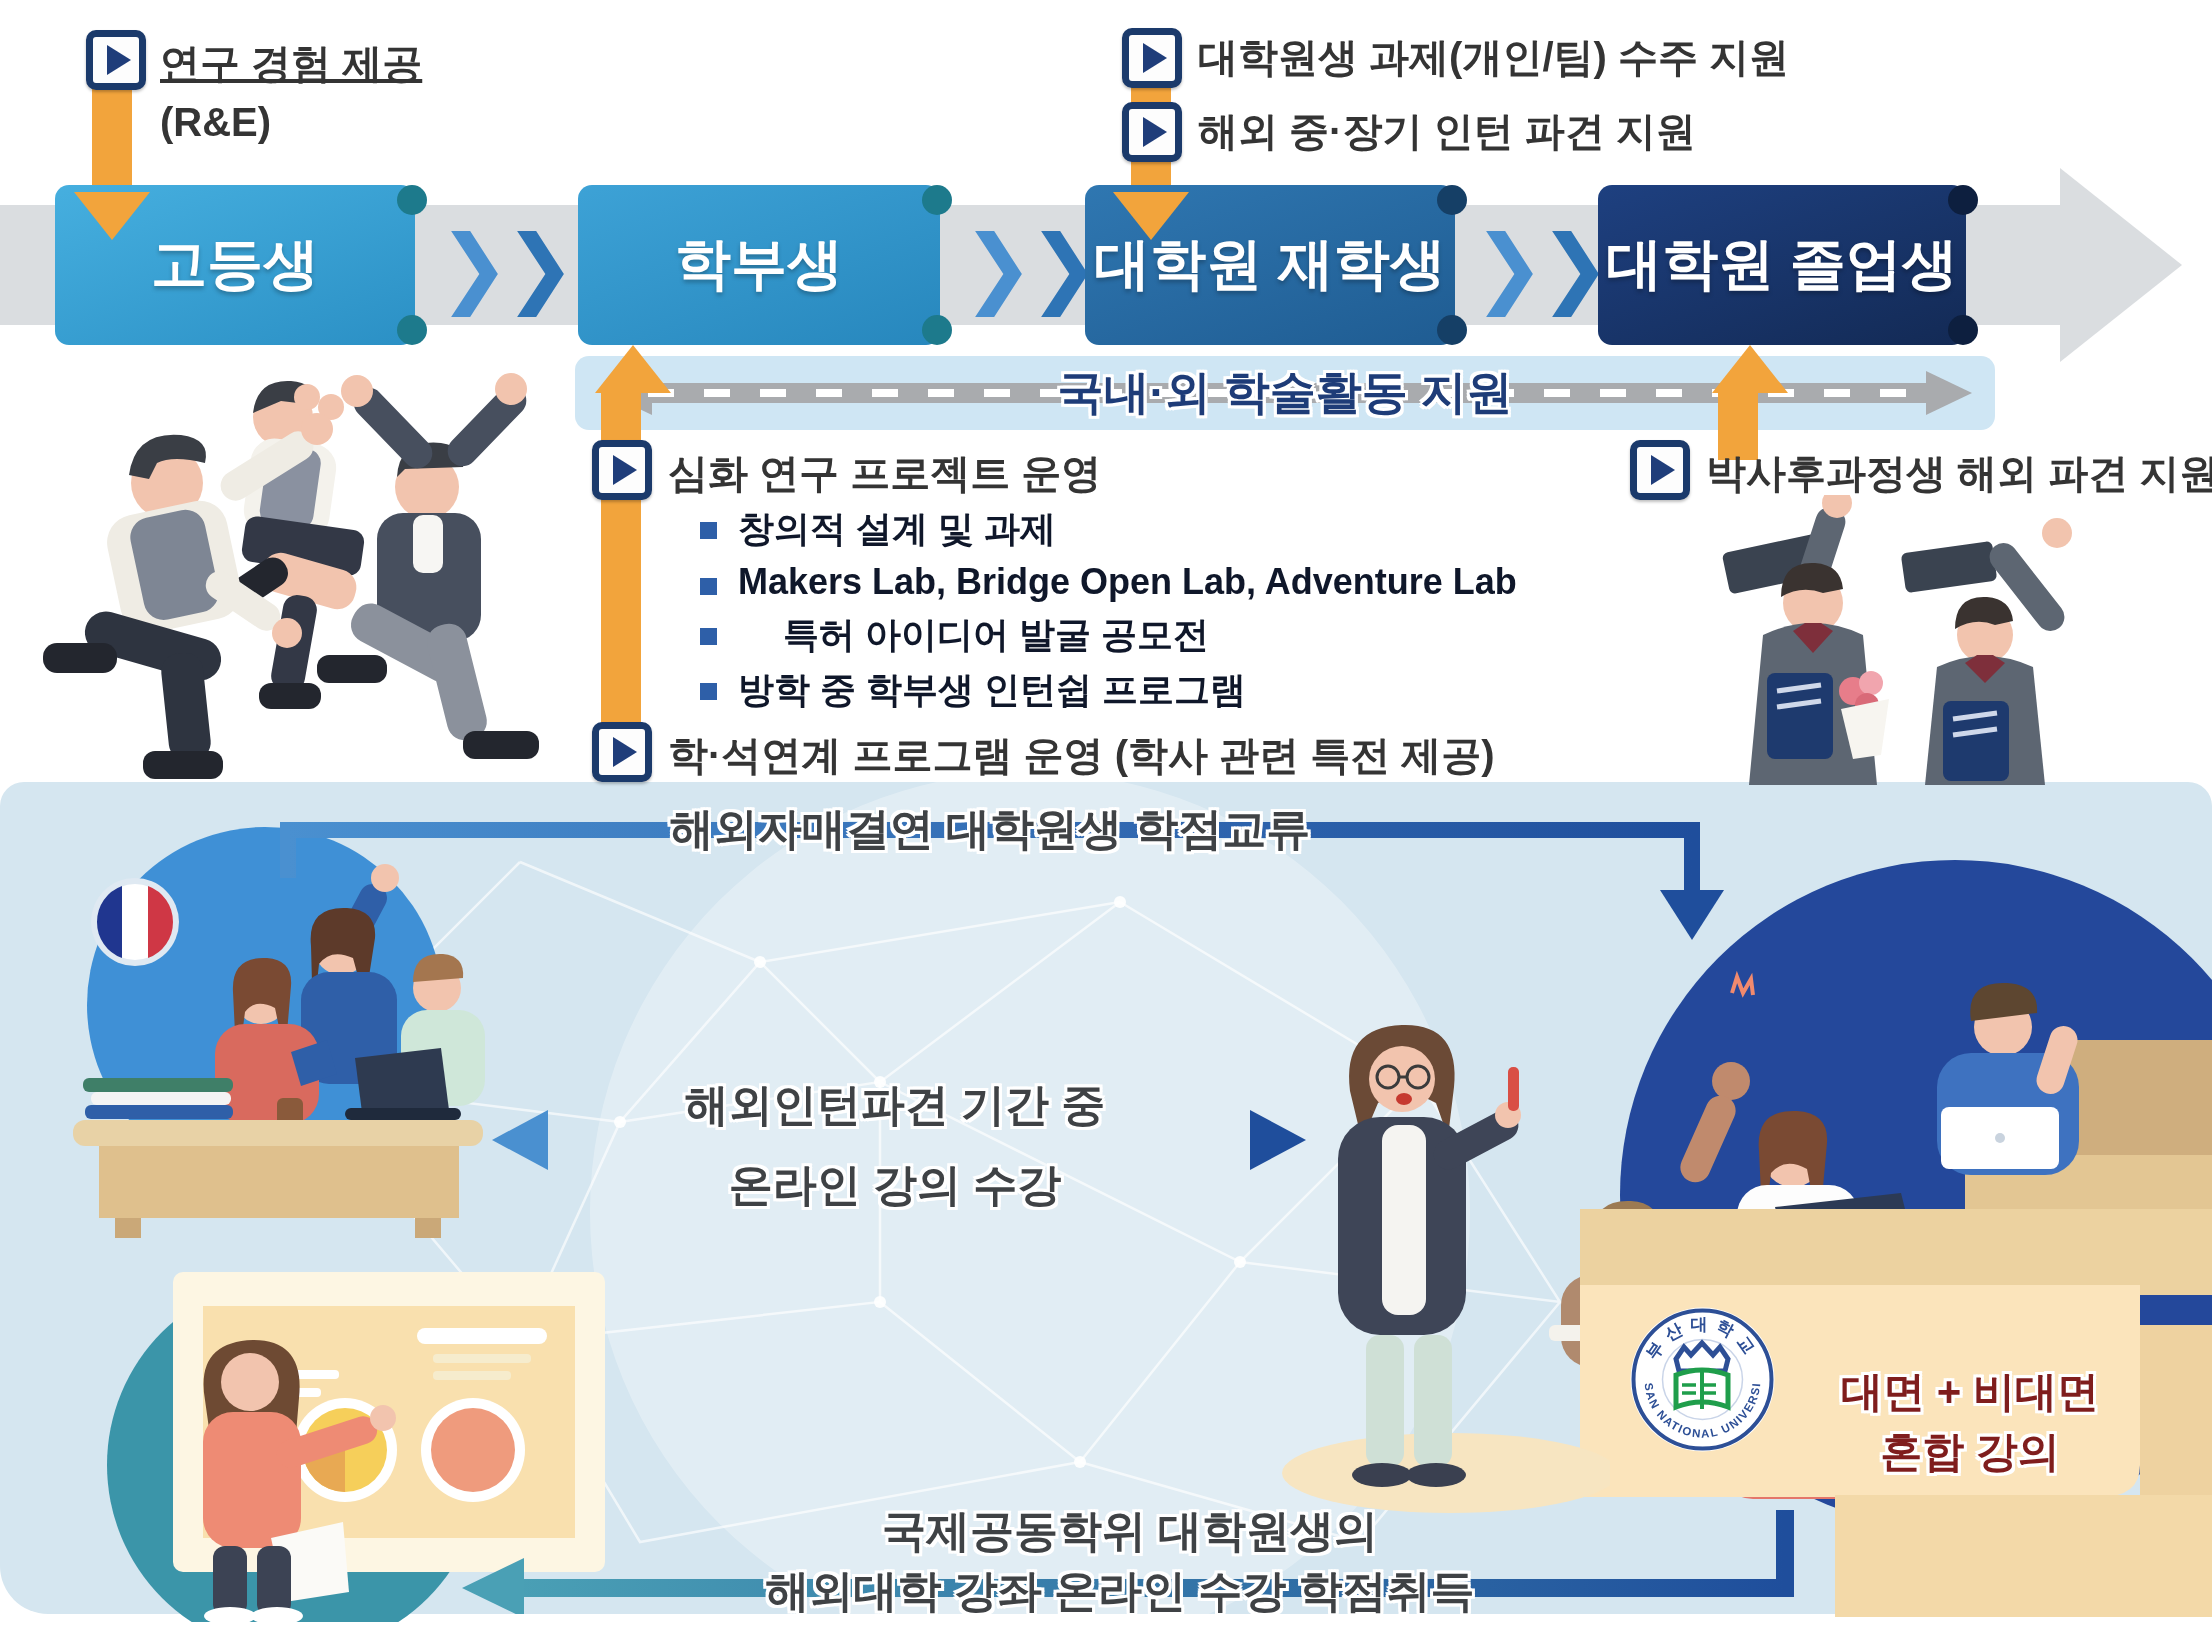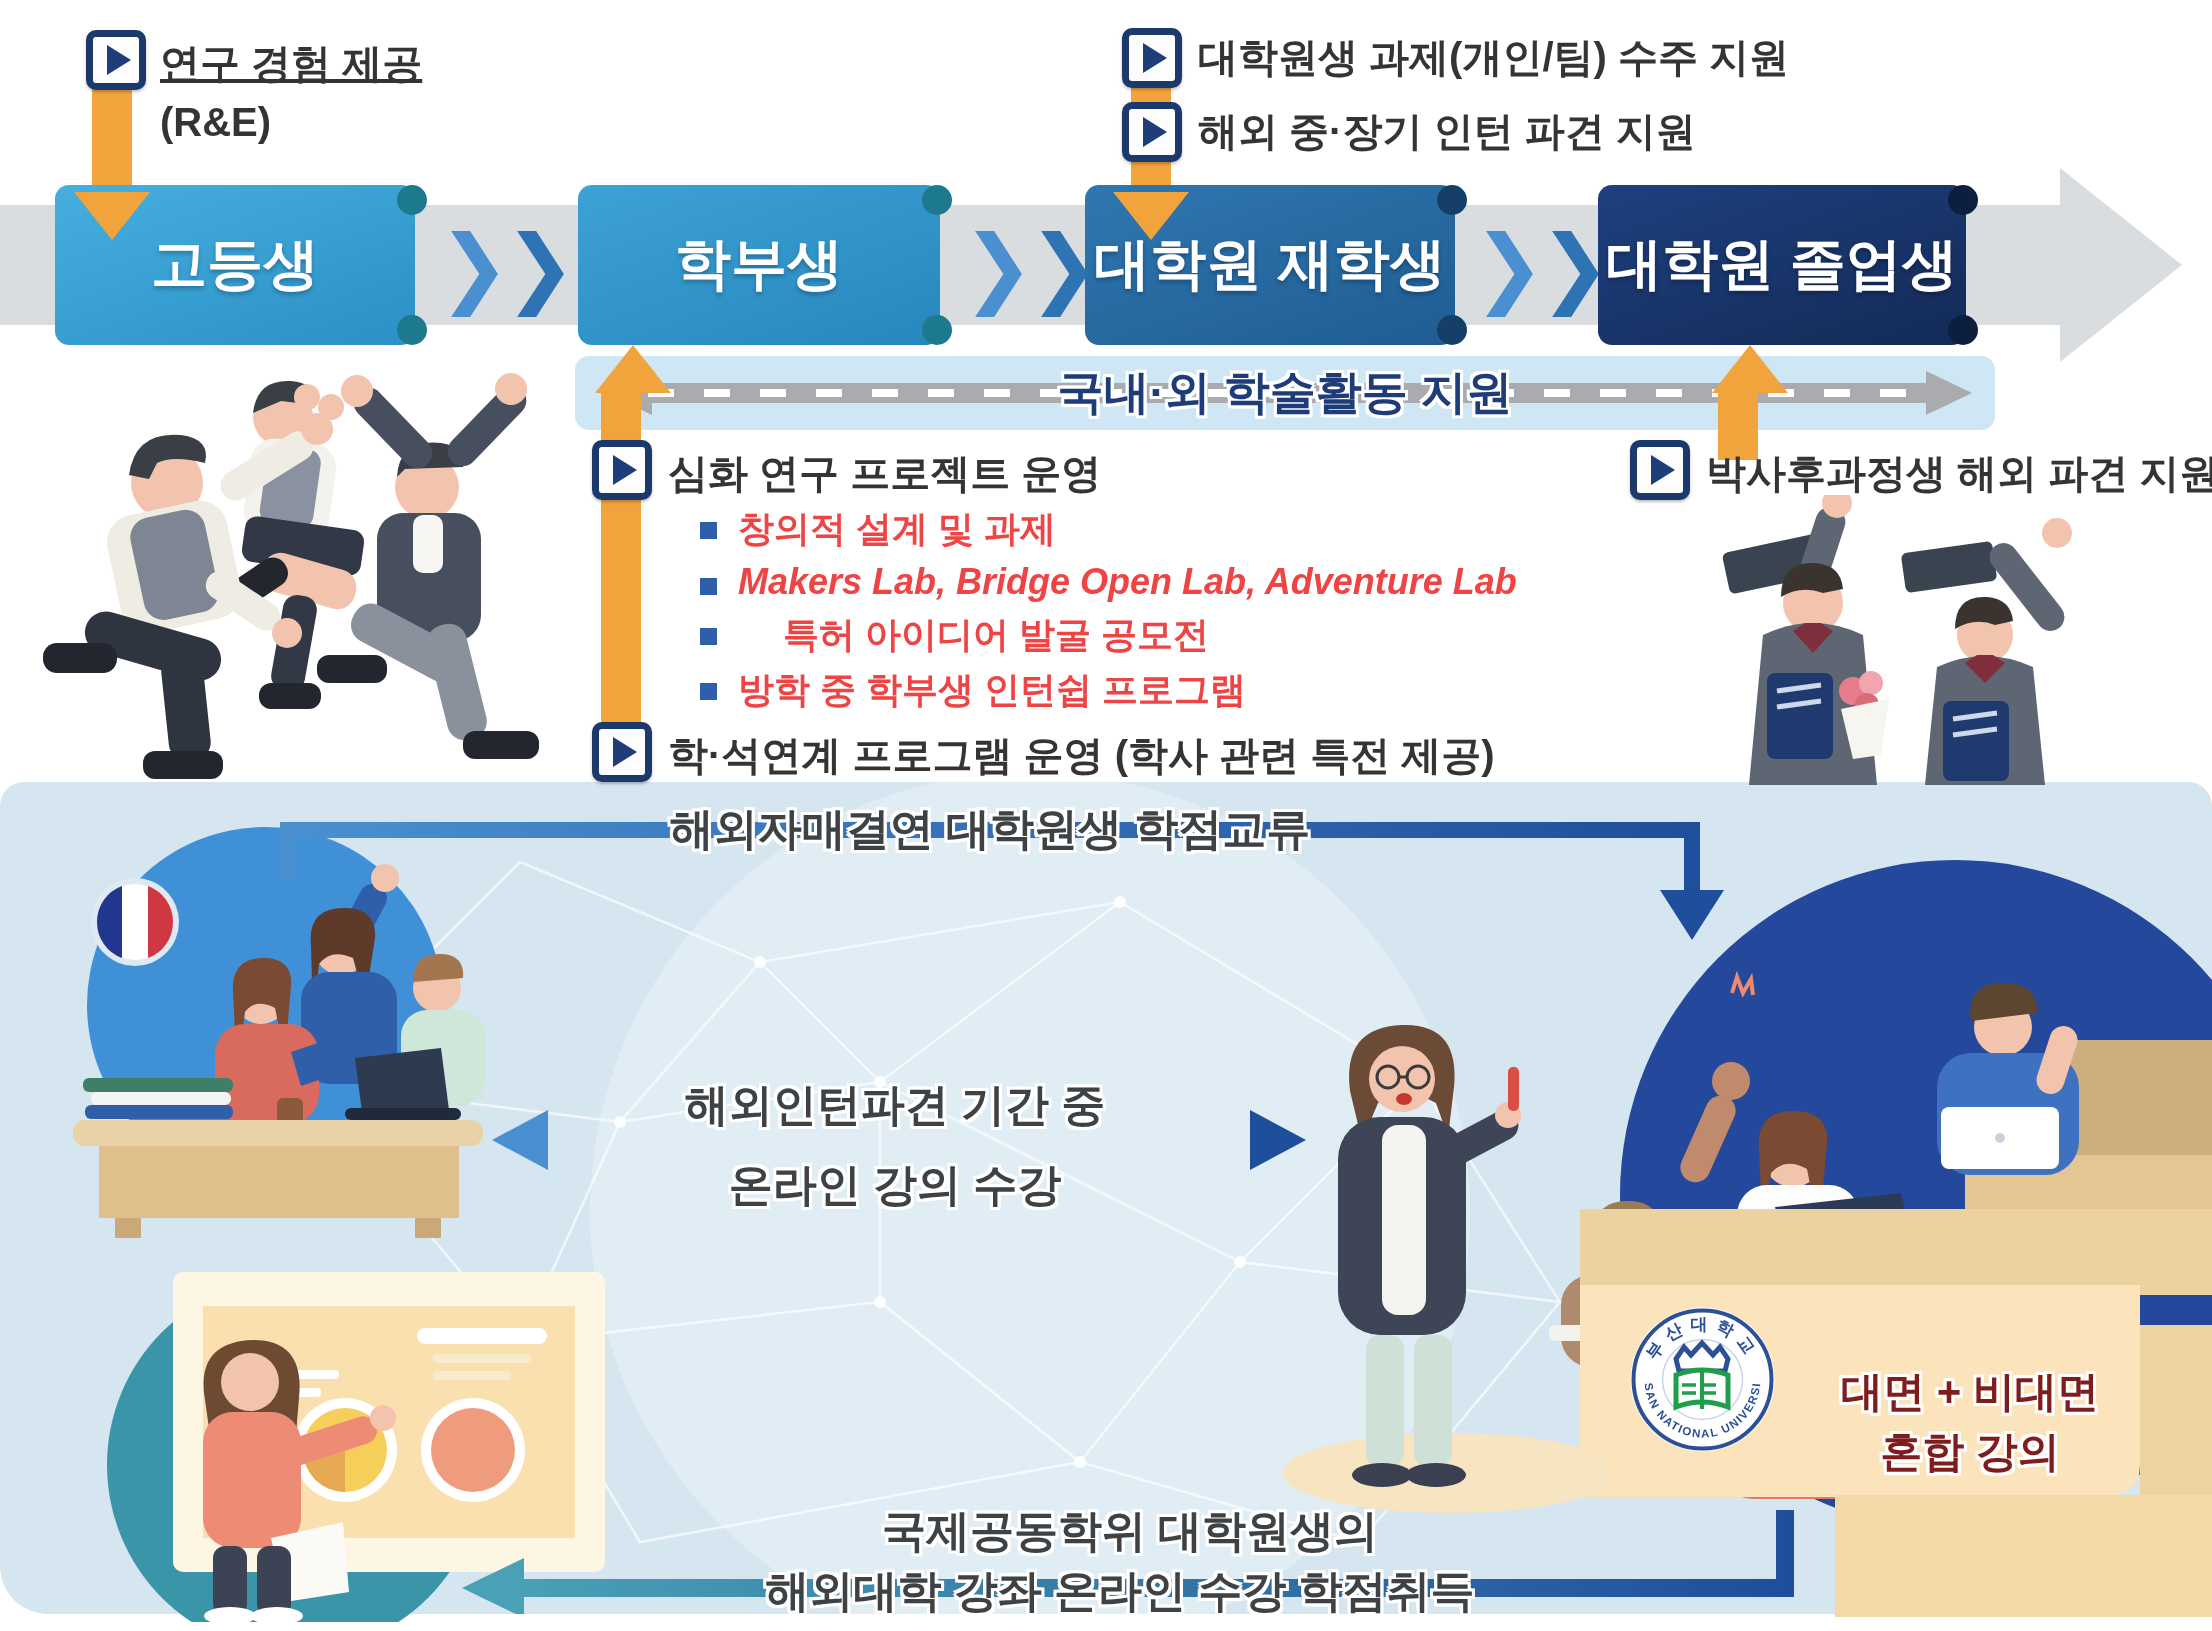--- a/index.html
+++ b/index.html
@@ -30,21 +30,21 @@
   .ohead-up{position:absolute;width:0;height:0;z-index:4;
     border-left:38px solid transparent;border-right:38px solid transparent;border-bottom:48px solid #f2a43c;}
 
   
   .badge{position:absolute;width:46px;height:46px;background:#fdfdfd;border:7px solid #1b3a6b;border-radius:10px;
          display:flex;align-items:center;justify-content:center;z-index:5;box-shadow:0 2px 3px rgba(0,0,0,.25);}
   .badge .tri{width:0;height:0;border-top:15px solid transparent;border-bottom:15px solid transparent;border-left:24px solid #1f3d7a;margin-left:6px;}
 
   .anno{position:absolute;color:#343434;font-size:40px;font-weight:bold;white-space:nowrap;z-index:5;}
   .bullet-sq{position:absolute;width:17px;height:17px;background:#2e5fa8;z-index:5;}
-  .bullet-tx{position:absolute;color:#ef4444;font-size:36px;font-weight:bold;white-space:nowrap;z-index:5;}
+  .bullet-tx{position:absolute;color:#0f172a;font-size:36px;font-weight:bold;white-space:nowrap;z-index:5;}
 
   
   .actband{position:absolute;left:575px;top:356px;width:1420px;height:74px;background:#cfe6f4;border-radius:14px;z-index:1;}
   .dash-bar{position:absolute;left:648px;top:383px;width:1280px;height:20px;background:#a9abae;z-index:1;}
   .dash-white{position:absolute;left:648px;top:389px;width:1280px;height:8px;z-index:1;
     background:repeating-linear-gradient(90deg,#fff 0 26px,transparent 26px 56px);}
   .dash-tl{position:absolute;left:606px;top:371px;width:0;height:0;z-index:1;
     border-top:22px solid transparent;border-bottom:22px solid transparent;border-right:46px solid #a9abae;}
   .dash-tr{position:absolute;left:1926px;top:371px;width:0;height:0;z-index:1;
     border-top:22px solid transparent;border-bottom:22px solid transparent;border-left:46px solid #a9abae;}
@@ -126,21 +126,21 @@
   <div class="ohead-up" style="left:595px;top:345px;"></div>
   <div class="oshaft" style="left:601px;top:390px;width:40px;height:385px;"></div>
 
   <div class="badge" style="left:592px;top:440px;">
       <div class="tri"></div>
     </div>
   <div class="anno" style="left:668px;top:446px;">심화 연구 프로젝트 운영</div>
   <div class="bullet-sq" style="left:700px;top:522px;"></div>
   <div class="bullet-tx" style="left:738px;top:505px;">창의적 설계 및 과제</div>
   <div class="bullet-sq" style="left:700px;top:578px;"></div>
-  <div class="bullet-tx" style="left:738px;top:561px;font-style:italic;">Makers Lab, Bridge Open Lab, Adventure Lab</div>
+  <div class="bullet-tx" style="left:738px;top:561px;">Makers Lab, Bridge Open Lab, Adventure Lab</div>
   <div class="bullet-sq" style="left:700px;top:628px;"></div>
   <div class="bullet-tx" style="left:738px;top:611px;margin-left:45px;">특허 아이디어 발굴 공모전</div>
   <div class="bullet-sq" style="left:700px;top:683px;"></div>
   <div class="bullet-tx" style="left:738px;top:666px;">방학 중 학부생 인턴쉽 프로그램</div>
   <div class="badge" style="left:592px;top:722px;">
       <div class="tri"></div>
     </div>
   <div class="anno" style="left:668px;top:728px;">학·석연계 프로그램 운영 (학사 관련 특전 제공)</div>
 
   <div class="ohead-up" style="left:1712px;top:345px;"></div>

